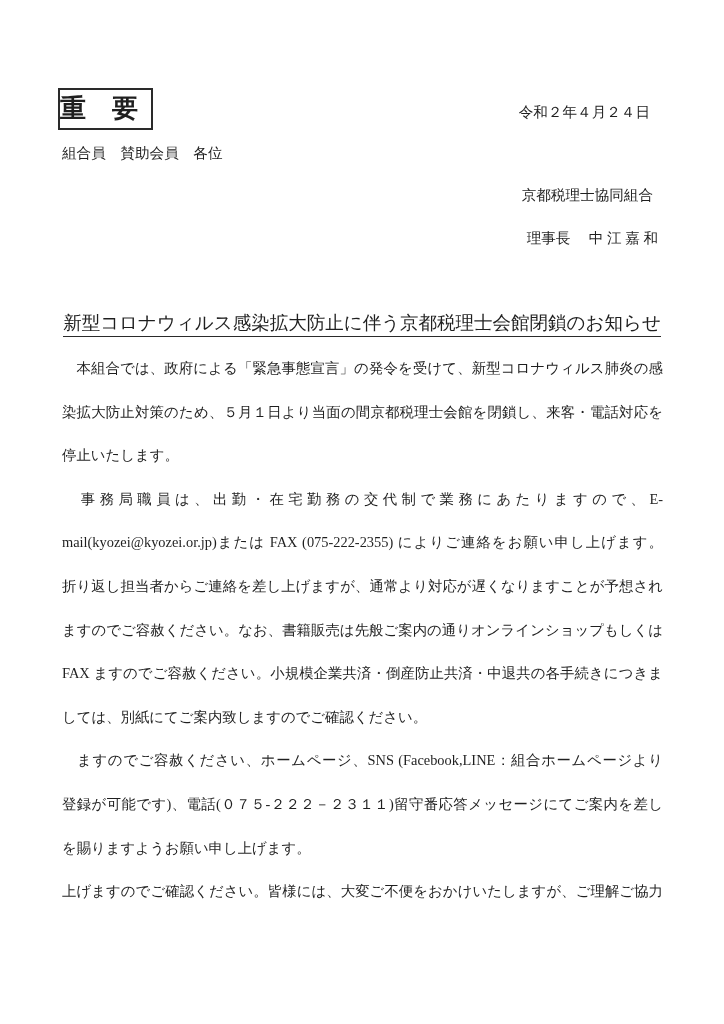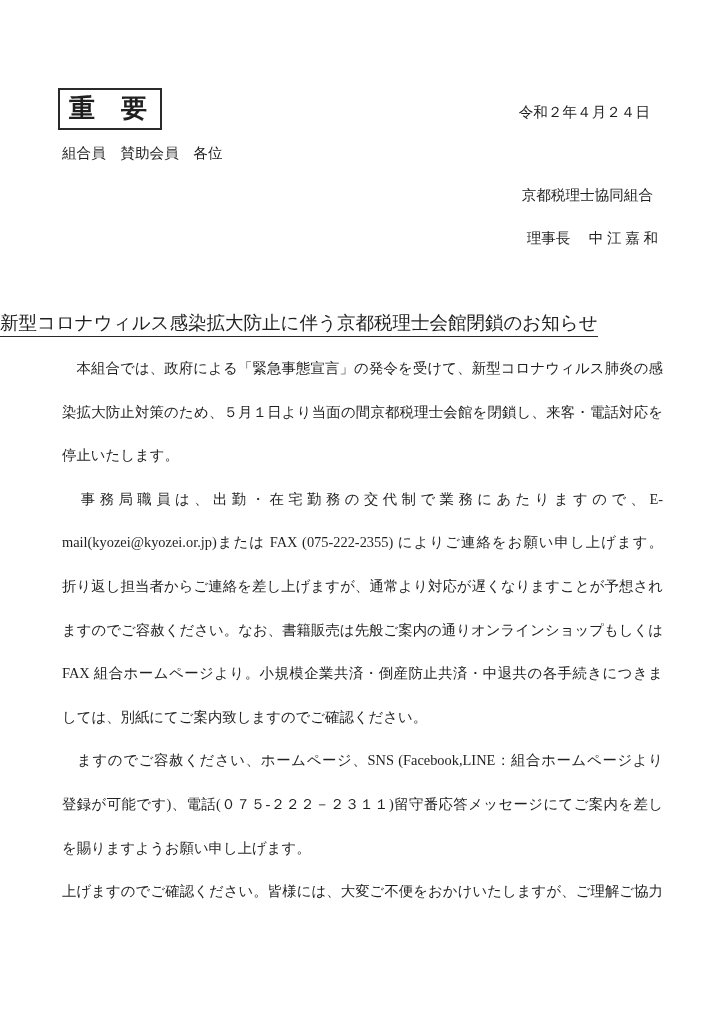--- a/index.html
+++ b/index.html
@@ -16,42 +16,42 @@
     font-family:"Liberation Serif","DejaVu Serif",serif;
     overflow:hidden;
     margin:0 auto;
   }
   .stamp{
     position:absolute;left:58px;top:88px;
     border:2px solid var(--rule);
     font-family:"Liberation Sans","DejaVu Sans",sans-serif;
     font-weight:bold;
     font-size:26px;line-height:1;
-    padding:5px 13px 7px 9px;
+    padding:5px 13px 7px 0;
     white-space:pre;
   }
   .date-line{
     position:absolute;top:104px;right:74px;
     font-size:14.6px;line-height:1.2;white-space:pre;margin-left:12px;
   }
   .recipient-line{
     position:absolute;top:145px;left:62px;
     font-size:14.6px;line-height:1.2;white-space:pre;
   }
   .org-line{
     position:absolute;top:187px;right:71px;
     font-size:14.6px;line-height:1.2;white-space:pre;
   }
   .signer-line{
     position:absolute;top:230px;right:66px;
     font-size:14.6px;line-height:1.2;white-space:pre;
   }
   .doc-title{
     position:absolute;top:311px;left:0;width:100%;
-    text-align:left;font-size:18.5px;line-height:1.35;
+    text-align:center;font-size:18.5px;line-height:1.35;
   }
   .doc-title .underlined{
     border-bottom:1.5px solid var(--rule);
     padding-bottom:3px;
   }
   .doc-body{
     position:absolute;top:347px;left:62px;width:601px;
     font-size:14.4px;line-height:43.6px;
   }
   .body-line{
@@ -82,20 +82,20 @@
     <span class="underlined">新型コロナウィルス感染拡大防止に伴う京都税理士会館閉鎖のお知らせ</span>
   </div>
   <div class="doc-body">
       <div class="body-line"><span>　本組合では、政府による「緊急事態宣言」の発令を受けて、新型コロナウィルス肺炎の感</span></div>
       <div class="body-line"><span>染拡大防止対策のため、５月１日より当面の間京都税理士会館を閉鎖し、来客・電話対応を</span></div>
       <div class="body-line align-left"><span>停止いたします。</span></div>
       <div class="body-line"><span>　事務局職員は、出勤・在宅勤務の交代制で業務にあたりますので、E-</span></div>
       <div class="body-line"><span>mail(kyozei@kyozei.or.jp)または FAX (075-222-2355) によりご連絡をお願い申し上げます。</span></div>
       <div class="body-line"><span>折り返し担当者からご連絡を差し上げますが、通常より対応が遅くなりますことが予想され</span></div>
       <div class="body-line"><span>ますのでご容赦ください。なお、書籍販売は先般ご案内の通りオンラインショップもしくは</span></div>
-      <div class="body-line"><span>FAX 組合ホームページより。</span><span class="seg-u">小規模企業共済・倒産防止共済・中退共の各手続きにつきま</span></div>
+      <div class="body-line"><span>FAX ますのでご容赦ください。</span><span class="seg-u">小規模企業共済・倒産防止共済・中退共の各手続きにつきま</span></div>
       <div class="body-line align-left"><span class="seg-u">しては、別紙にてご案内致しますのでご確認ください。</span></div>
       <div class="body-line"><span>　ますのでご容赦ください、ホームページ、SNS (Facebook,LINE：組合ホームページより</span></div>
       <div class="body-line"><span>登録が可能です)、電話(０７５-２２２－２３１１)留守番応答メッセージにてご案内を差し</span></div>
       <div class="body-line align-left"><span>を賜りますようお願い申し上げます。</span></div>
       <div class="body-line"><span>上げますのでご確認ください。皆様には、大変ご不便をおかけいたしますが、ご理解ご協力</span></div>
     </div>
 </div>
 
 </body></html>

